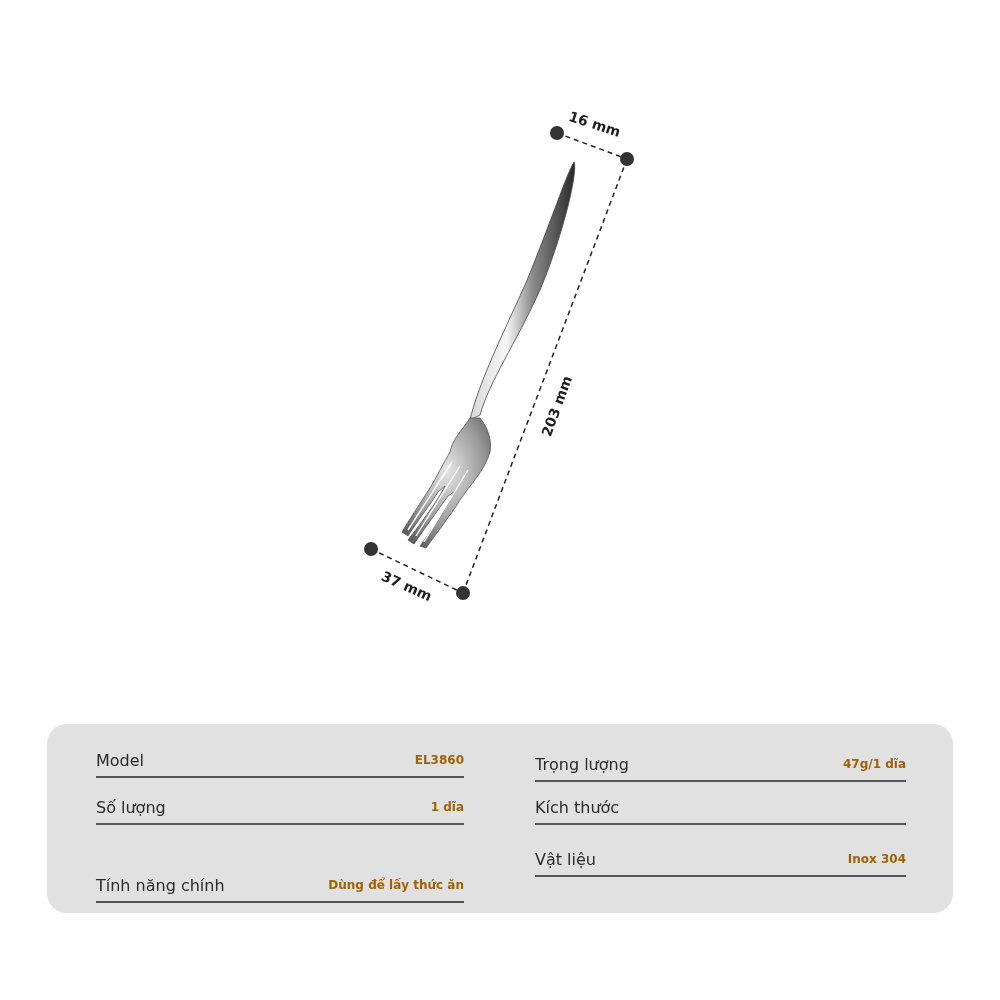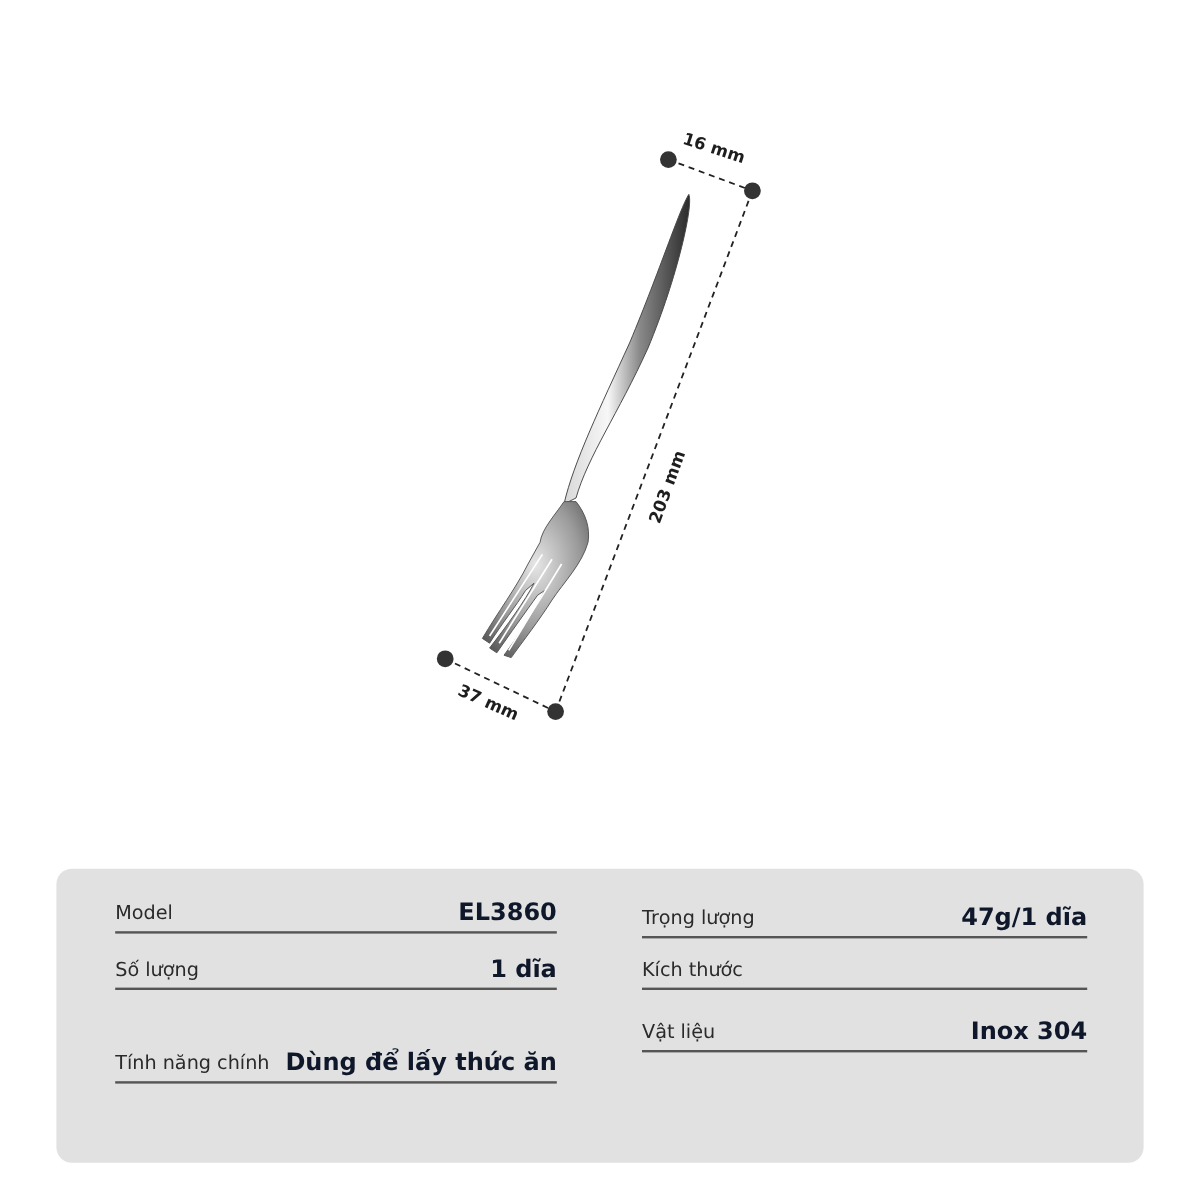--- a/index.html
+++ b/index.html
@@ -7,34 +7,34 @@
       width: 1000px; height: 1000px; background: #ffffff;
       position: relative; overflow: hidden;
       font-family: "DejaVu Sans", sans-serif; color: #222;
     }
     .illustration { position: absolute; left: 0; top: 0; width: 1000px; height: 700px; }
     .dim-label {
       position: absolute; font-size: 14px; font-weight: bold; color: #1e1e1e;
       white-space: nowrap; transform-origin: center center;
     }
     .spec-panel {
-      position: absolute; left: 47px; top: 724px; width: 906px; height: 245px;
-      background: #e1e1e1; border-radius: 13px;
+      position: absolute; left: 47px; top: 724px; width: 906px; height: 189px;
+      background: #e1e1e1; border-radius: 20px;
     }
     .spec-col { position: absolute; top: 0; }
     .spec-col.left { left: 49px; width: 368px; }
     .spec-col.right { left: 488px; width: 371px; }
     .spec-row {
       position: absolute; left: 0; right: 0;
       border-bottom: 2px solid #555;
       display: flex; justify-content: space-between; align-items: flex-end;
       padding-bottom: 6px; box-sizing: border-box;
     }
     .spec-label { font-size: 16px; color: #2a2a2a; font-weight: normal; }
-    .spec-value { font-size: 20px; font-weight: bold; color: #0f172a; text-align: right; line-height: 19px; }
+    .spec-value { font-size: 12px; font-weight: bold; color: #a16207; text-align: right; line-height: 19px; }
   </style>
 </head>
 <body>
 
 <div class="illustration">
   <svg width="1000" height="700" viewBox="0 0 1000 700">
     <defs>
       <linearGradient id="steel" x1="0" y1="0" x2="1" y2="0">
         <stop offset="0" stop-color="#d8d8d8"></stop>
         <stop offset="0.35" stop-color="#f7f7f7"></stop>

